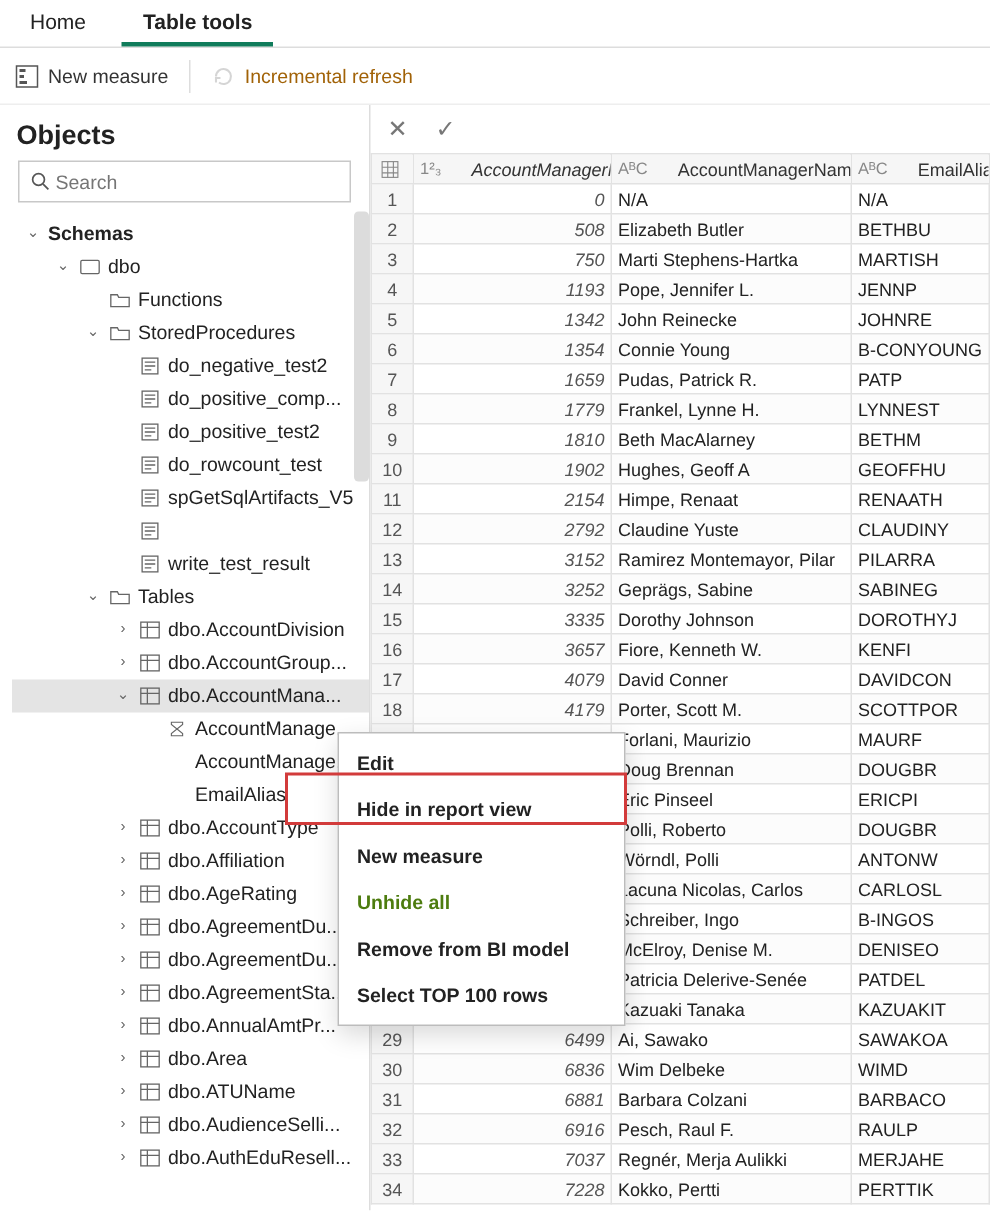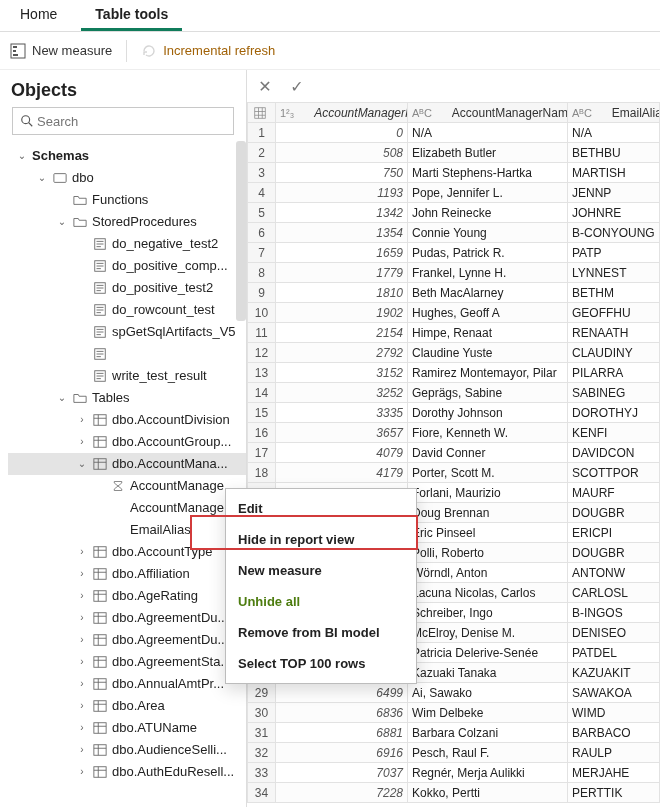--- a/index.html
+++ b/index.html
@@ -651,21 +651,21 @@
             </tr>
             <tr>
               <td class="rownum">22</td>
               <td class="col-id">4588</td>
               <td class="col-name">Polli, Roberto</td>
               <td class="col-alias">DOUGBR</td>
             </tr>
             <tr>
               <td class="rownum">23</td>
               <td class="col-id">4605</td>
-              <td class="col-name">Wörndl, Anton</td>
+              <td class="col-name">Wörndl, Polli</td>
               <td class="col-alias">ANTONW</td>
             </tr>
             <tr>
               <td class="rownum">24</td>
               <td class="col-id">4774</td>
               <td class="col-name">Lacuna Nicolas, Carlos</td>
               <td class="col-alias">CARLOSL</td>
             </tr>
             <tr>
               <td class="rownum">25</td>

